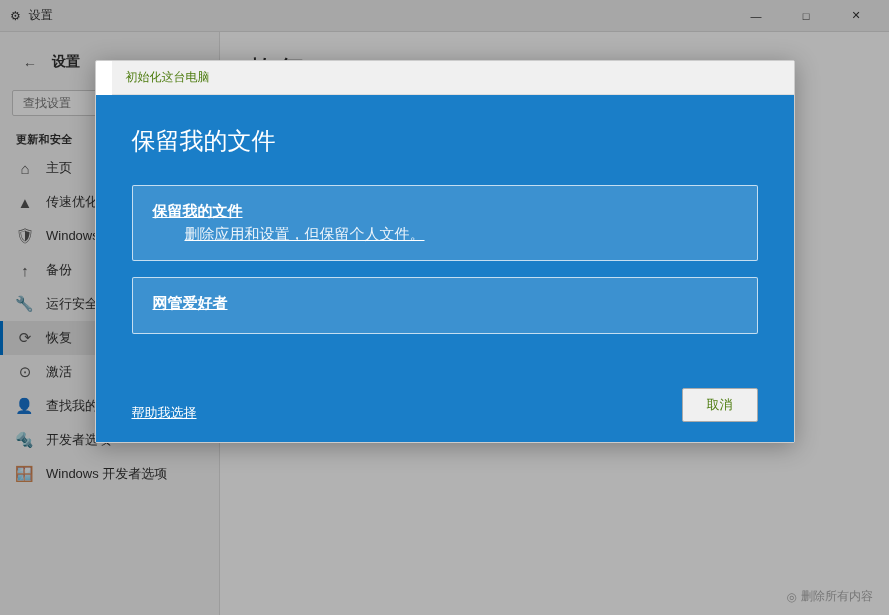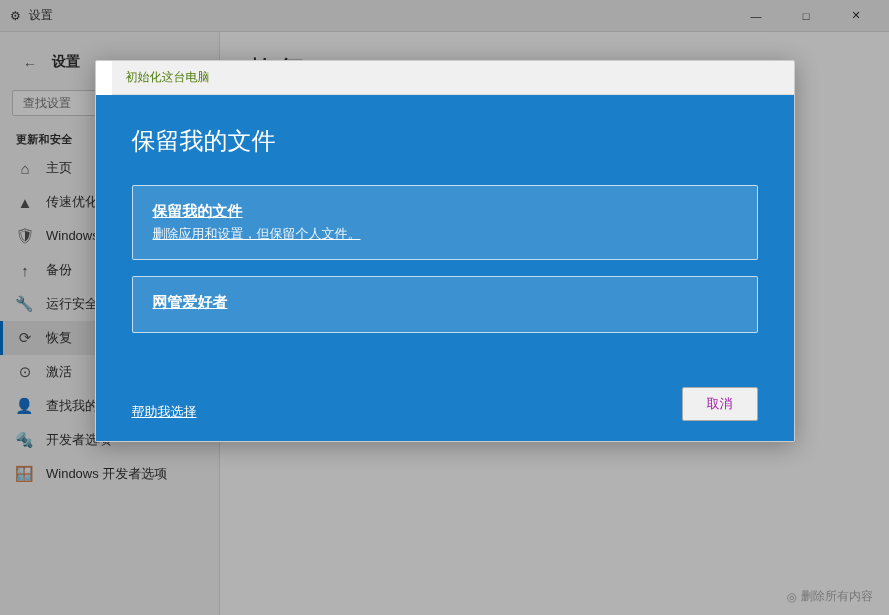--- a/index.html
+++ b/index.html
@@ -255,22 +255,23 @@
       text-decoration: underline;
     }
 
     .option-card-title {
       font-size: 15px;
       font-weight: 600;
       margin-bottom: 4px;
     }
 
     .option-card-desc {
-      font-size: 13px;
+      font-size: 15px;
       color: rgba(255,255,255,0.9);
+      margin-left: 32px;
     }
 
     .modal-footer {
       background: #1a7ec8;
       padding: 14px 36px 20px 36px;
       display: flex;
       justify-content: space-between;
       align-items: flex-end;
     }
 
@@ -281,21 +282,21 @@
       cursor: pointer;
     }
 
     .cancel-btn {
       padding: 7px 24px;
       background: #f0f0f0;
       border: 1px solid #aaa;
       font-size: 13px;
       cursor: pointer;
       border-radius: 2px;
-      color: #a21caf;
+      color: #4d7c0f;
     }
   </style>
 </head>
 <body>
 
 <div class="window">
 
   <div class="title-bar">
     <div class="title-bar-left">
       <span>⚙</span>

